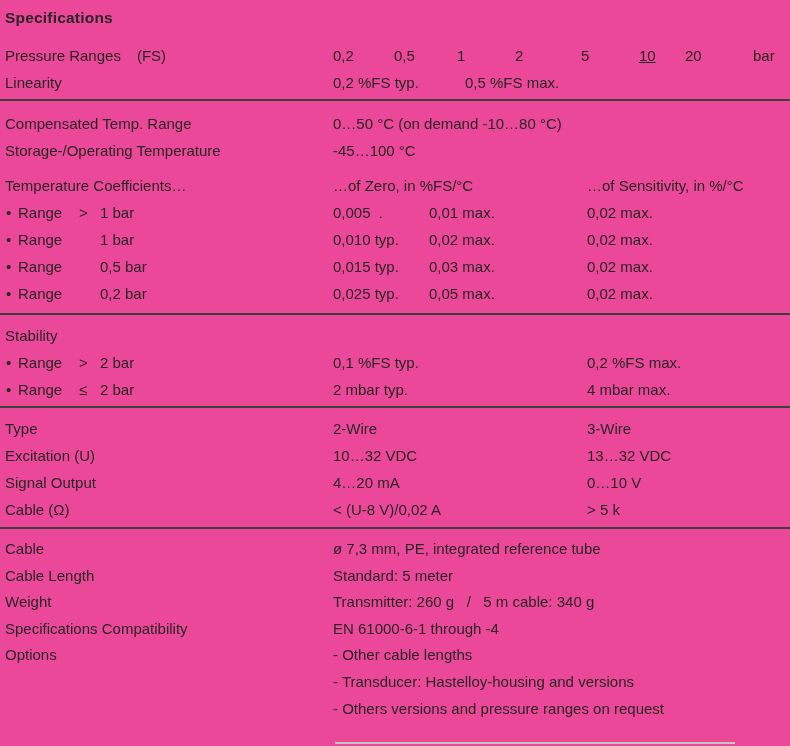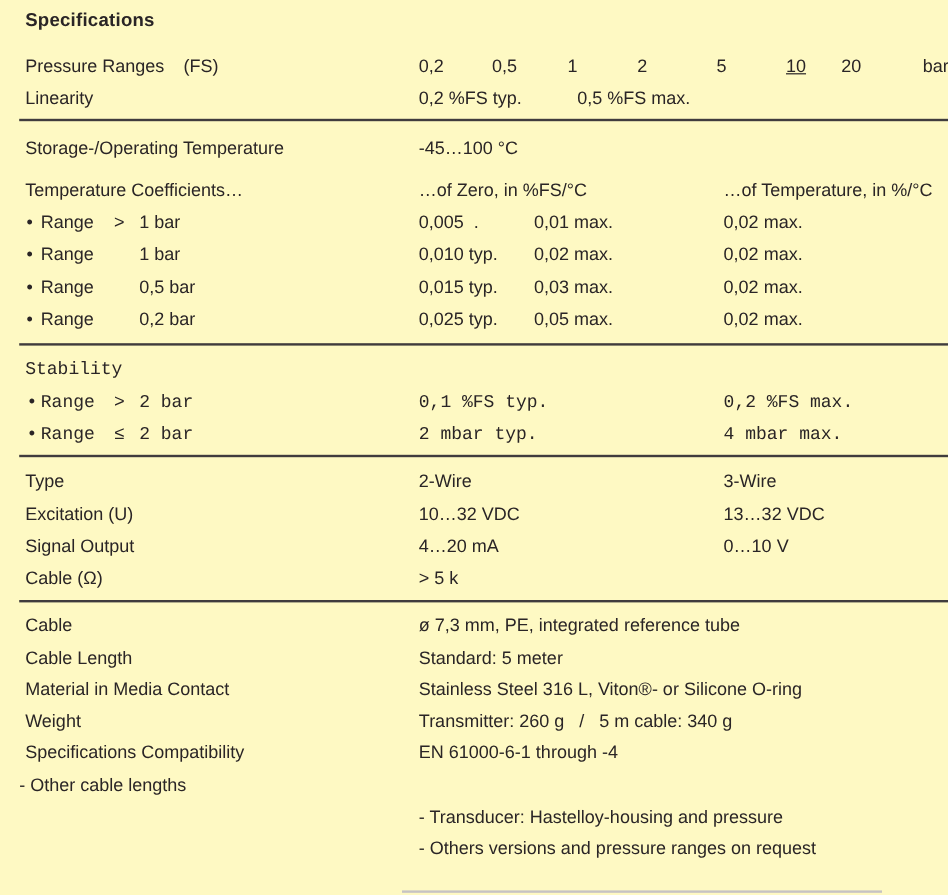--- a/index.html
+++ b/index.html
@@ -3,25 +3,24 @@
 <meta charset="utf-8">
 <style>
   html, body { margin: 0; padding: 0; background: #ffffff; }
   .page {
     position: relative;
     width: 790px;
     height: 746px;
     overflow: hidden;
     box-sizing: border-box;
     padding-top: 8px;
-    background: #fef9c3;
+    background: #ec4899;
     font-family: "Liberation Sans", "DejaVu Sans", sans-serif;
     font-size: 15px;
     color: #2a2526;
-    padding-left: 16px;
   }
   .title {
     margin: 0 0 0 5px;
     height: 20px;
     line-height: 20px;
     font-size: 15.5px;
     font-weight: bold;
     letter-spacing: 0.2px;
   }
   .row { height: 27px; line-height: 27px; }
@@ -52,21 +51,21 @@
   .typ { position: absolute; left: 0; top: 0; }
   .max { position: absolute; left: 96px; top: 0; }
 
   .divider { width: 790px; height: 0; border-top: 2px solid #403c3d; }
 
   .sec-general   { margin-top: 14px; }
   .div-1         { margin-top: 3px; }
   .sec-temp      { margin-top: 9px; }
   .coeff-header  { margin-top: 8px; }
   .div-2         { margin-top: 6px; }
-  .sec-stability { margin-top: 7px; font-family: Liberation Mono, monospace; }
+  .sec-stability { margin-top: 7px; }
   .div-3         { margin-top: 3px; }
   .sec-electrical{ margin-top: 7px; }
   .div-4         { margin-top: 4px; }
   .sec-physical  { margin-top: 7px; }
   .sec-physical .row { height: 26.6px; line-height: 26.6px; }
 
   .fs-tag { margin-left: 16px; }
 
   .bottom-partial {
     position: absolute;
@@ -104,30 +103,34 @@
         <span class="lin-typ">0,2 %FS typ.</span>
         <span class="lin-max">0,5 %FS max.</span>
       </div>
     </div>
   </section>
 
   <div class="divider div-1"></div>
 
   <section class="sec-temp">
     <div class="row grid2">
+      <div class="cell label">Compensated Temp. Range</div>
+      <div class="cell">0…50 °C (on demand -10…80 °C)</div>
+    </div>
+    <div class="row grid2">
       <div class="cell label">Storage-/Operating Temperature</div>
       <div class="cell">-45…100 °C</div>
     </div>
   </section>
 
   <section>
     <div class="row grid3 coeff-header">
       <div class="cell label">Temperature Coefficients…</div>
       <div class="cell">…of Zero, in %FS/°C</div>
-      <div class="cell">…of Temperature, in %/°C</div>
+      <div class="cell">…of Sensitivity, in %/°C</div>
     </div>
 
     <div class="row grid3">
       <div class="cell rel">
         <span class="bullet">•</span>
         <span class="word">Range</span>
         <span class="cmp">&gt;</span>
         <span class="rng">1 bar</span>
       </div>
       <div class="cell rel">
@@ -223,53 +226,51 @@
       <div class="cell">10…32 VDC</div>
       <div class="cell">13…32 VDC</div>
     </div>
     <div class="row grid3">
       <div class="cell label">Signal Output</div>
       <div class="cell">4…20 mA</div>
       <div class="cell">0…10 V</div>
     </div>
     <div class="row grid3">
       <div class="cell label">Cable (Ω)</div>
+      <div class="cell">&lt; (U-8 V)/0,02 A</div>
       <div class="cell">&gt; 5 k</div>
     </div>
   </section>
 
   <div class="divider div-4"></div>
 
   <section class="sec-physical">
     <div class="row grid2">
       <div class="cell label">Cable</div>
       <div class="cell">ø 7,3 mm, PE, integrated reference tube</div>
     </div>
     <div class="row grid2">
       <div class="cell label">Cable Length</div>
       <div class="cell">Standard: 5 meter</div>
     </div>
     <div class="row grid2">
-      <div class="cell label">Material in Media Contact</div>
-      <div class="cell">Stainless Steel 316 L, Viton®- or Silicone O-ring</div>
-    </div>
-    <div class="row grid2">
       <div class="cell label">Weight</div>
       <div class="cell">Transmitter: 260 g   /   5 m cable: 340 g</div>
     </div>
     <div class="row grid2">
       <div class="cell label">Specifications Compatibility</div>
       <div class="cell">EN 61000-6-1 through -4</div>
     </div>
     <div class="row grid2">
+      <div class="cell label">Options</div>
       <div class="cell">- Other cable lengths</div>
     </div>
     <div class="row grid2">
       <div class="cell label"></div>
-      <div class="cell">- Transducer: Hastelloy-housing and pressure</div>
+      <div class="cell">- Transducer: Hastelloy-housing and versions</div>
     </div>
     <div class="row grid2">
       <div class="cell label"></div>
       <div class="cell">- Others versions and pressure ranges on request</div>
     </div>
   </section>
 
   <div class="bottom-partial"></div>
 
 </div>

